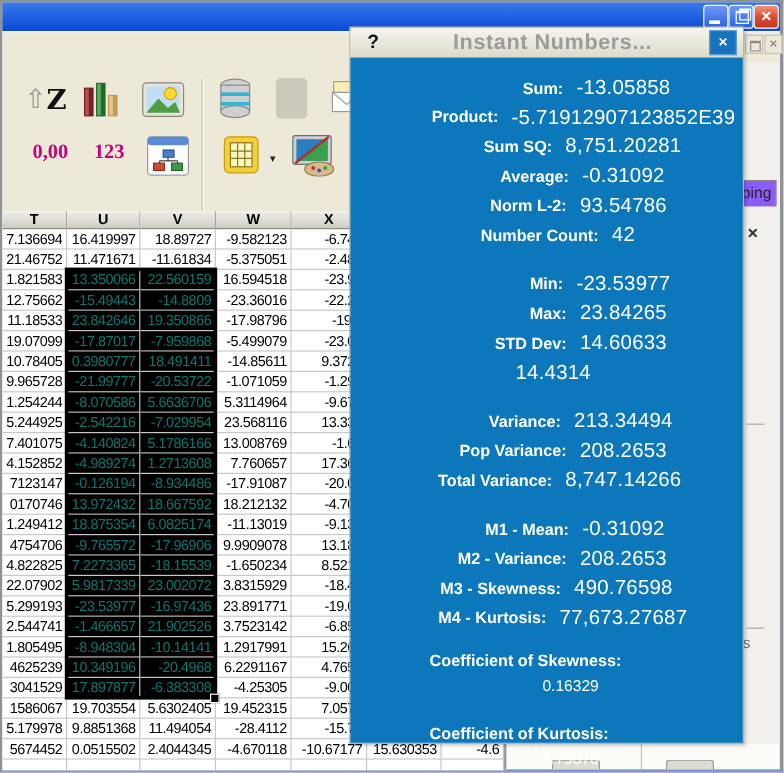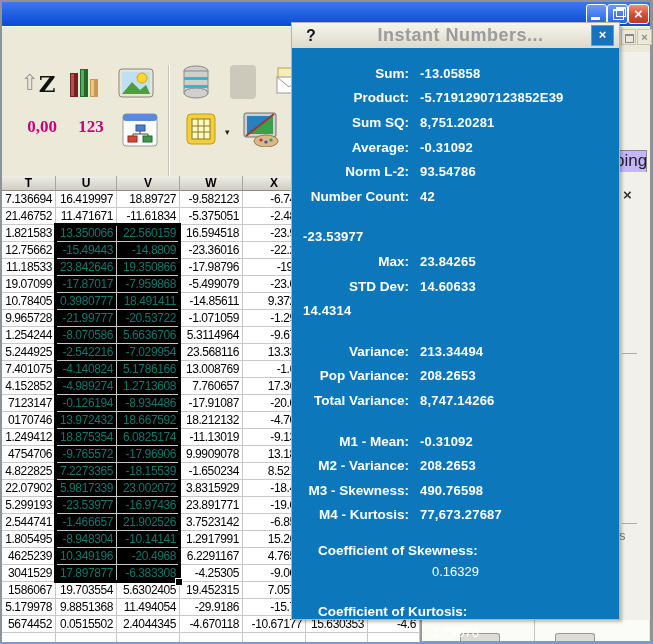--- a/index.html
+++ b/index.html
@@ -50,36 +50,36 @@
   .panel{position:absolute;left:291px;top:22px;width:329px;height:598px;z-index:5;
     border:1px solid #b9b5a8;box-sizing:border-box;box-shadow:2px 2px 3px rgba(0,0,0,0.25);}
   .panel-title{display:flex;align-items:center;height:25px;background:linear-gradient(#F6F5EE,#DDDACB);
     border-bottom:1px solid #c4c0b2;}
   .panel-help{width:38px;text-align:center;font-weight:bold;font-size:16px;color:#111;}
   .panel-title-text{flex:1;text-align:center;font-weight:bold;font-size:18px;color:#9B9B9B;letter-spacing:0.5px;}
   .panel-close{width:21px;height:19px;margin-right:5px;background:#1873BF;border:1px solid #5a9fd4;
     color:#fff;font-weight:bold;font-size:13px;line-height:17px;text-align:center;}
   .panel-body{position:absolute;left:0;top:25px;right:0;bottom:0;background:#0D77BB;padding-top:13px;
     box-sizing:border-box;color:#fff;}
-  .stat{display:flex;align-items:center;height:24.6px;}
+  .stat{display:flex;align-items:center;height:24.6px;justify-content:center;}
   .stat.gap{margin-top:16px;}
   .stat .lab{width:117px;text-align:right;font-weight:bold;font-size:13.5px;}
-  .stat .val{margin-left:11px;font-size:13px;letter-spacing:0.2px;font-weight:bold;}
-  .coeff{margin-top:16px;}
+  .stat .val{margin-left:11px;font-size:17px;letter-spacing:0.2px;}
+  .coeff{margin-top:16px;margin-left:40px;}
   .coeff .clab{padding-left:26px;font-weight:bold;font-size:13.5px;height:21px;}
   .coeff .cval{text-align:center;font-size:13px;height:24px;}
   
   .right-strip{position:absolute;left:620px;top:52px;width:30px;height:568px;background:#F1F0EB;z-index:1;}
   .mdi-btn{position:absolute;top:29px;width:15px;height:16px;background:#ECE9D8;border:1px solid #c9c5b2;
     color:#8a8a8a;text-align:center;font-size:11px;line-height:14px;font-weight:bold;box-sizing:border-box;}
   .mdi-btn.rest{left:621px;}
   .mdi-btn.close{left:637px;}
   .mdi-rest-sq{position:absolute;left:3px;top:4px;width:7px;height:6px;border:1px solid #8a8a8a;border-top-width:2px;}
-  .side-tab{position:absolute;left:614px;top:150px;width:33px;height:22px;background:#c4b5fd;z-index:1;
-    border:1px solid #8a8a8a;border-bottom:none;box-sizing:border-box;font-size:17px;text-align:center;line-height:20px;color:#222;}
+  .side-tab{position:absolute;left:614px;top:150px;width:33px;height:22px;background:#8b5cf6;z-index:1;
+    border:1px solid #8a8a8a;border-bottom:none;box-sizing:border-box;font-size:13px;text-align:center;line-height:20px;color:#222;}
   .side-close{position:absolute;left:623px;top:186px;z-index:1;font-size:15px;color:#333;font-weight:bold;}
   .hsep{position:absolute;width:15px;height:1px;background:#b0ac9f;z-index:1;}
   .side-frag{position:absolute;left:619px;top:528px;z-index:1;font-size:13px;color:#777;}
   
   .bottom-area{position:absolute;left:420px;top:620px;width:229px;height:21px;background:#FBFBF7;
     border-left:2px solid #9a9a9a;box-sizing:border-box;z-index:1;}
   .bott-div{position:absolute;left:112px;top:0;width:1px;height:21px;background:#c5c2b8;}
   .tiny-ctl{position:absolute;bottom:0;width:38px;height:7px;border:1px solid #999;border-bottom:none;
     background:#DDDCD4;border-radius:3px 3px 0 0;}
   
@@ -411,21 +411,21 @@
           <div class="cell c2">5.6302405</div>
           <div class="cell c3">19.452315</div>
           <div class="cell c4">7.0573</div>
           <div class="cell c5"></div>
           <div class="cell c6"></div>
         </div>
         <div class="shrow ">
           <div class="cell c0">5.179978</div>
           <div class="cell c1">9.8851368</div>
           <div class="cell c2">11.494054</div>
-          <div class="cell c3">-29.9186</div>
+          <div class="cell c3">-28.4112</div>
           <div class="cell c4">-15.73</div>
           <div class="cell c5"></div>
           <div class="cell c6"></div>
         </div>
         <div class="shrow ">
           <div class="cell c0">5674452</div>
           <div class="cell c1">0.0515502</div>
           <div class="cell c2">2.4044345</div>
           <div class="cell c3">-4.670118</div>
           <div class="cell c4">-10.67177</div>
@@ -495,20 +495,21 @@
     <span class="lab">Norm L-2:</span>
     <span class="val">93.54786</span>
   </div>
 
   <div class="stat">
     <span class="lab">Number Count:</span>
     <span class="val">42</span>
   </div>
 
   <div class="stat gap">
+    <span class="lab">Min:</span>
     <span class="val">-23.53977</span>
   </div>
 
   <div class="stat">
     <span class="lab">Max:</span>
     <span class="val">23.84265</span>
   </div>
 
   <div class="stat">
     <span class="lab">STD Dev:</span>

